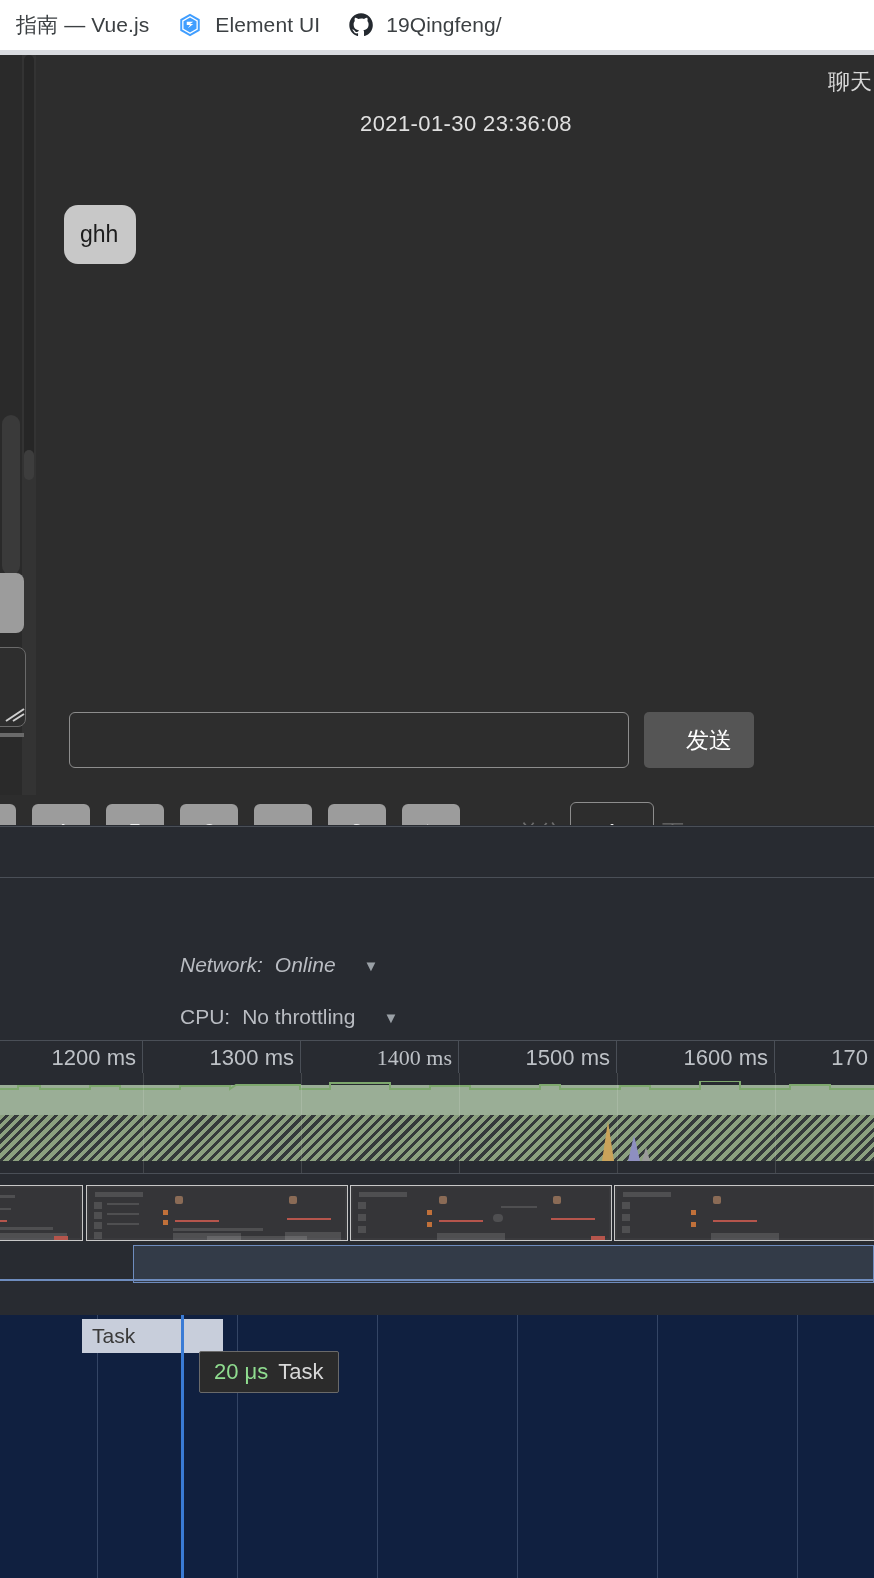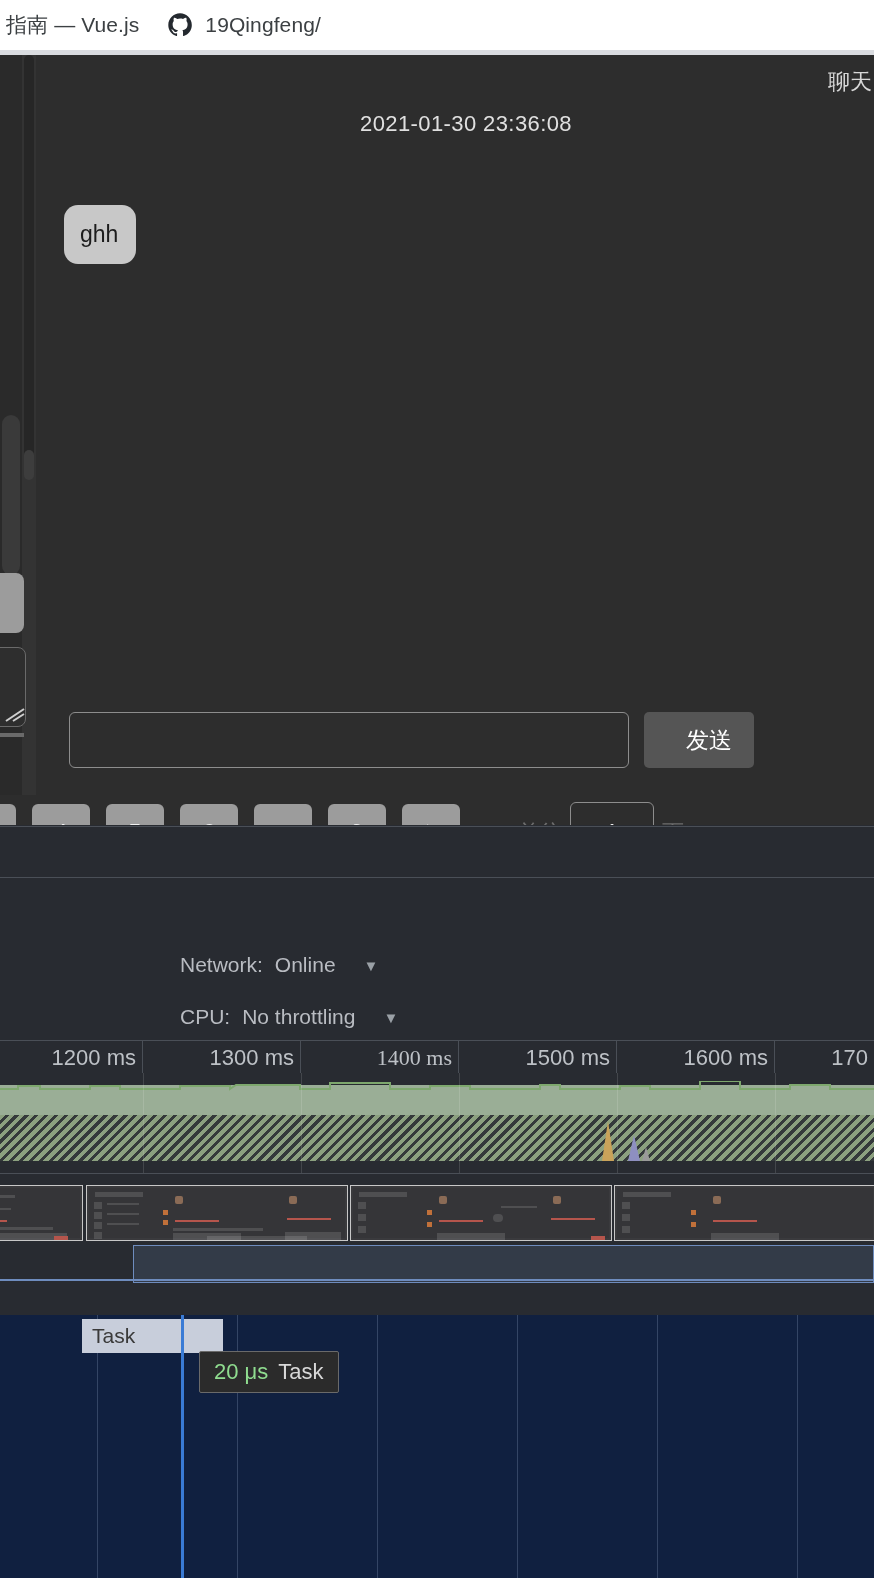--- a/index.html
+++ b/index.html
@@ -286,21 +286,21 @@
   }
   .dt-row {
     position: absolute;
     display: flex;
     align-items: center;
     gap: 12px;
     font-size: 21px;
     color: #b9bcc2;
     white-space: nowrap;
   }
-  .dt-row.r1 { left: 180px; top: 20px; }
+  .dt-row.r1 { left: 180px; top: 20px; font-style: italic; }
   .dt-row.r2 { left: 180px; top: 72px; }
   .dt-caret {
     color: #9aa0a6;
     font-size: 15px;
     margin-left: 16px;
   }
 
   
   .ov-ruler {
     position: absolute;
@@ -501,25 +501,34 @@
   .tt-dur { color: #8fdc8f; }
   .tt-name { color: #d8d8d8; }
 </style>
 </head>
 <body>
 
 <div id="root">
 
   <div class="tabstrip">
 
-    <div class="tab" style="padding-left:6px;">
+    <div class="tab" style="padding-left:16px;">
       <span class="tab-title">指南 — Vue.js</span>
     </div>
 
 
+    <div class="tab">
+      <svg class="tab-favicon" viewBox="0 0 24 24">
+        <path d="M12 1.6 21 6.8v10.4L12 22.4 3 17.2V6.8z" fill="#409eff"></path>
+        <path d="M12 3.6 19.2 7.8v8.4L12 20.4 4.8 16.2V7.8z" fill="#ffffff"></path>
+        <path d="M12 5 18 8.5v7L12 19 6 15.5v-7z" fill="#409eff"></path>
+        <path d="M9 9h6l-3 2h3l-5 4 2-3H9z" fill="#ffffff"></path>
+      </svg>
+      <span class="tab-title">Element UI</span>
+    </div>
 
     <div class="tab">
       <svg class="tab-favicon" viewBox="0 0 24 24">
         <path fill="#24292f" d="M12 1.2C6 1.2 1.2 6 1.2 12c0 4.8 3.1 8.8 7.4 10.2.5.1.7-.2.7-.5v-2c-3 .6-3.7-1.3-3.7-1.3-.5-1.2-1.2-1.6-1.2-1.6-1-.7.1-.7.1-.7 1.1.1 1.7 1.1 1.7 1.1 1 1.7 2.6 1.2 3.2.9.1-.7.4-1.2.7-1.5-2.4-.3-4.9-1.2-4.9-5.4 0-1.2.4-2.1 1.1-2.9-.1-.3-.5-1.4.1-2.9 0 0 .9-.3 3 1.1.9-.2 1.8-.4 2.7-.4s1.8.1 2.7.4c2.1-1.4 3-1.1 3-1.1.6 1.5.2 2.6.1 2.9.7.8 1.1 1.7 1.1 2.9 0 4.2-2.5 5.1-4.9 5.4.4.3.7 1 .7 2v3c0 .3.2.6.7.5 4.3-1.4 7.4-5.4 7.4-10.2 0-6-4.8-10.8-10.8-10.8z"></path>
       </svg>
       <span class="tab-title">19Qingfeng/</span>
     </div>
   </div>
   <div class="tabstrip-bottom"></div>
 

